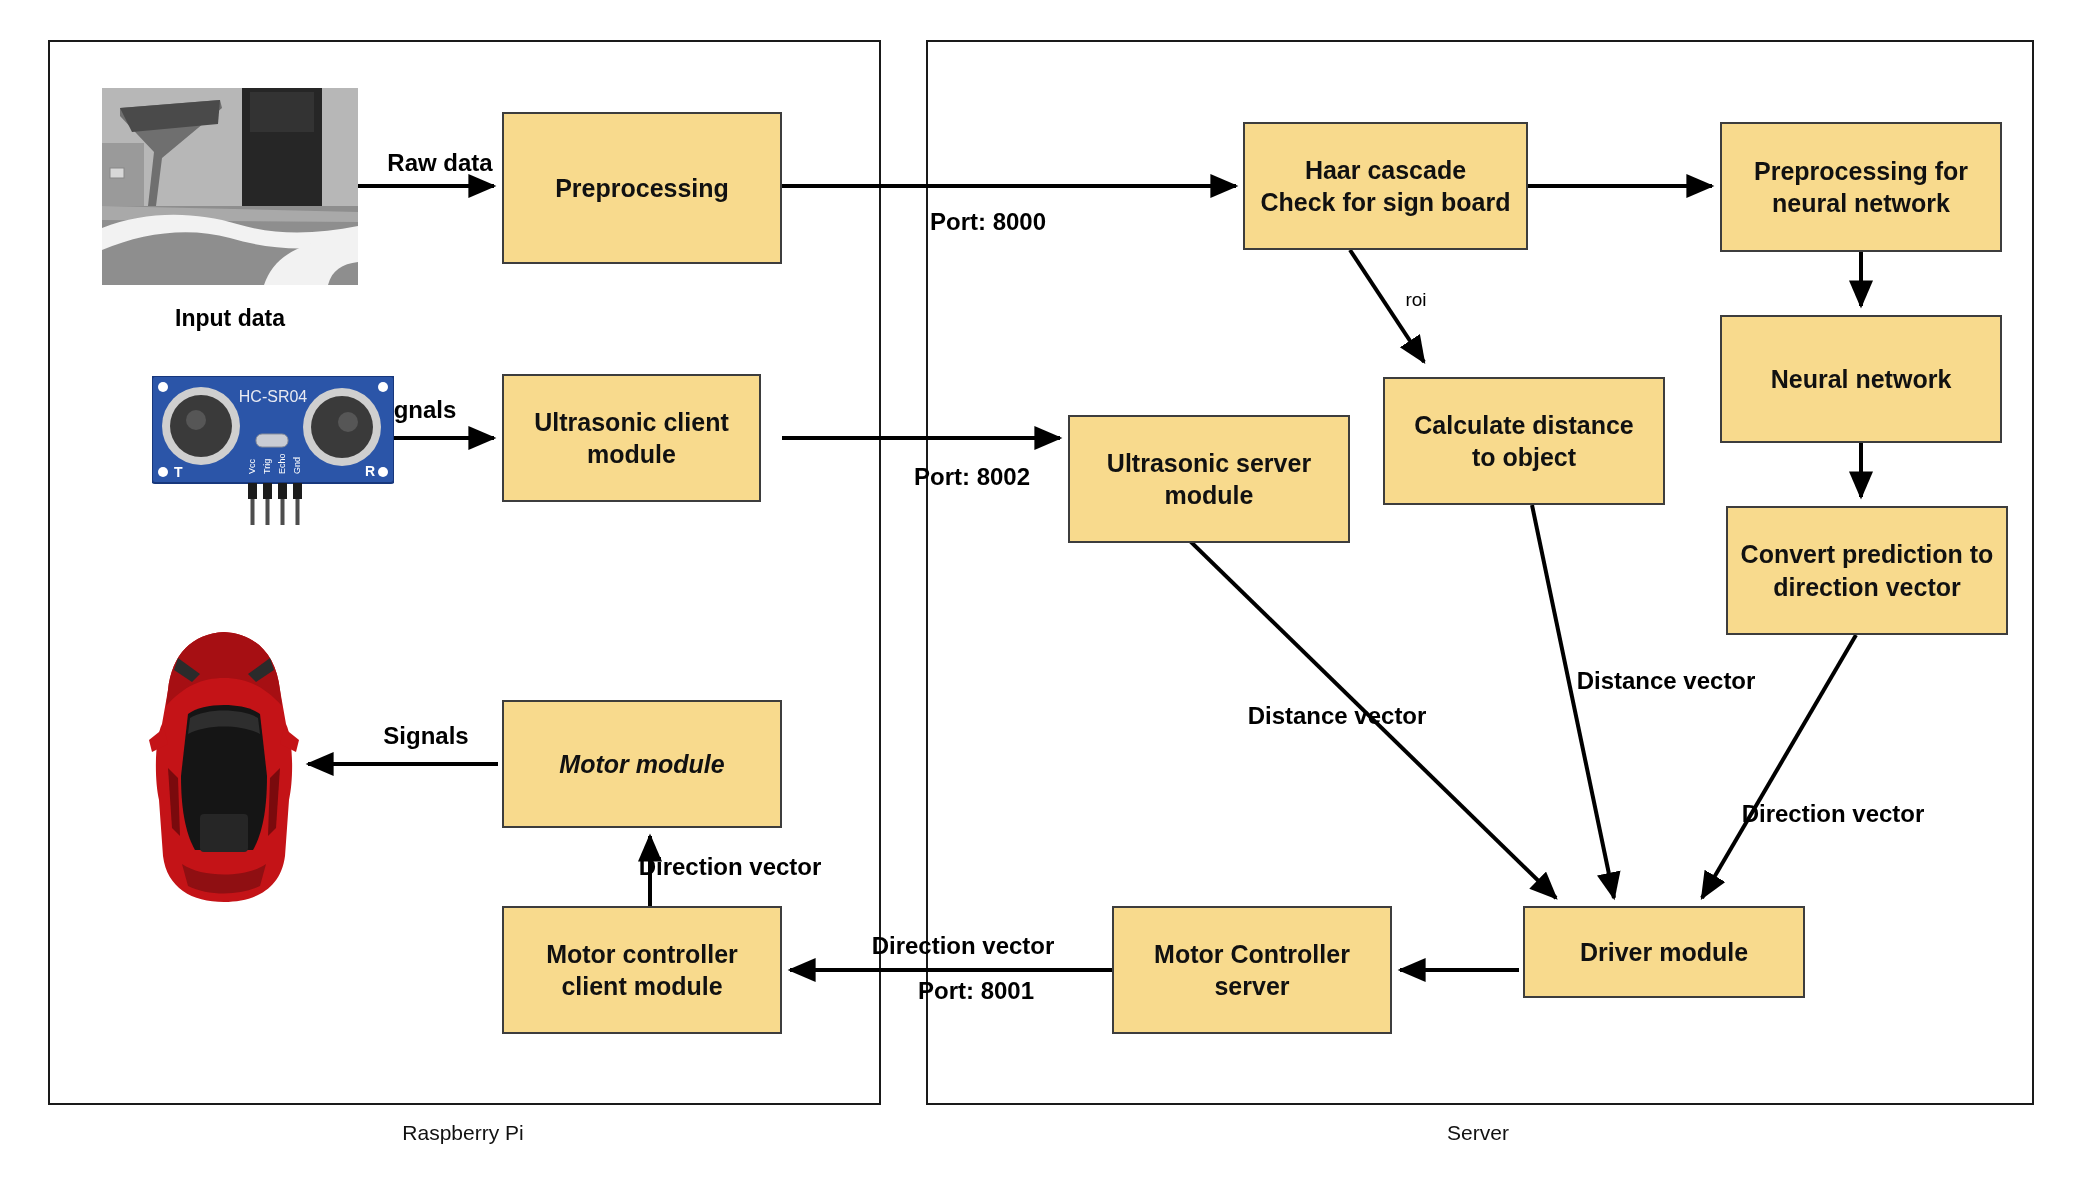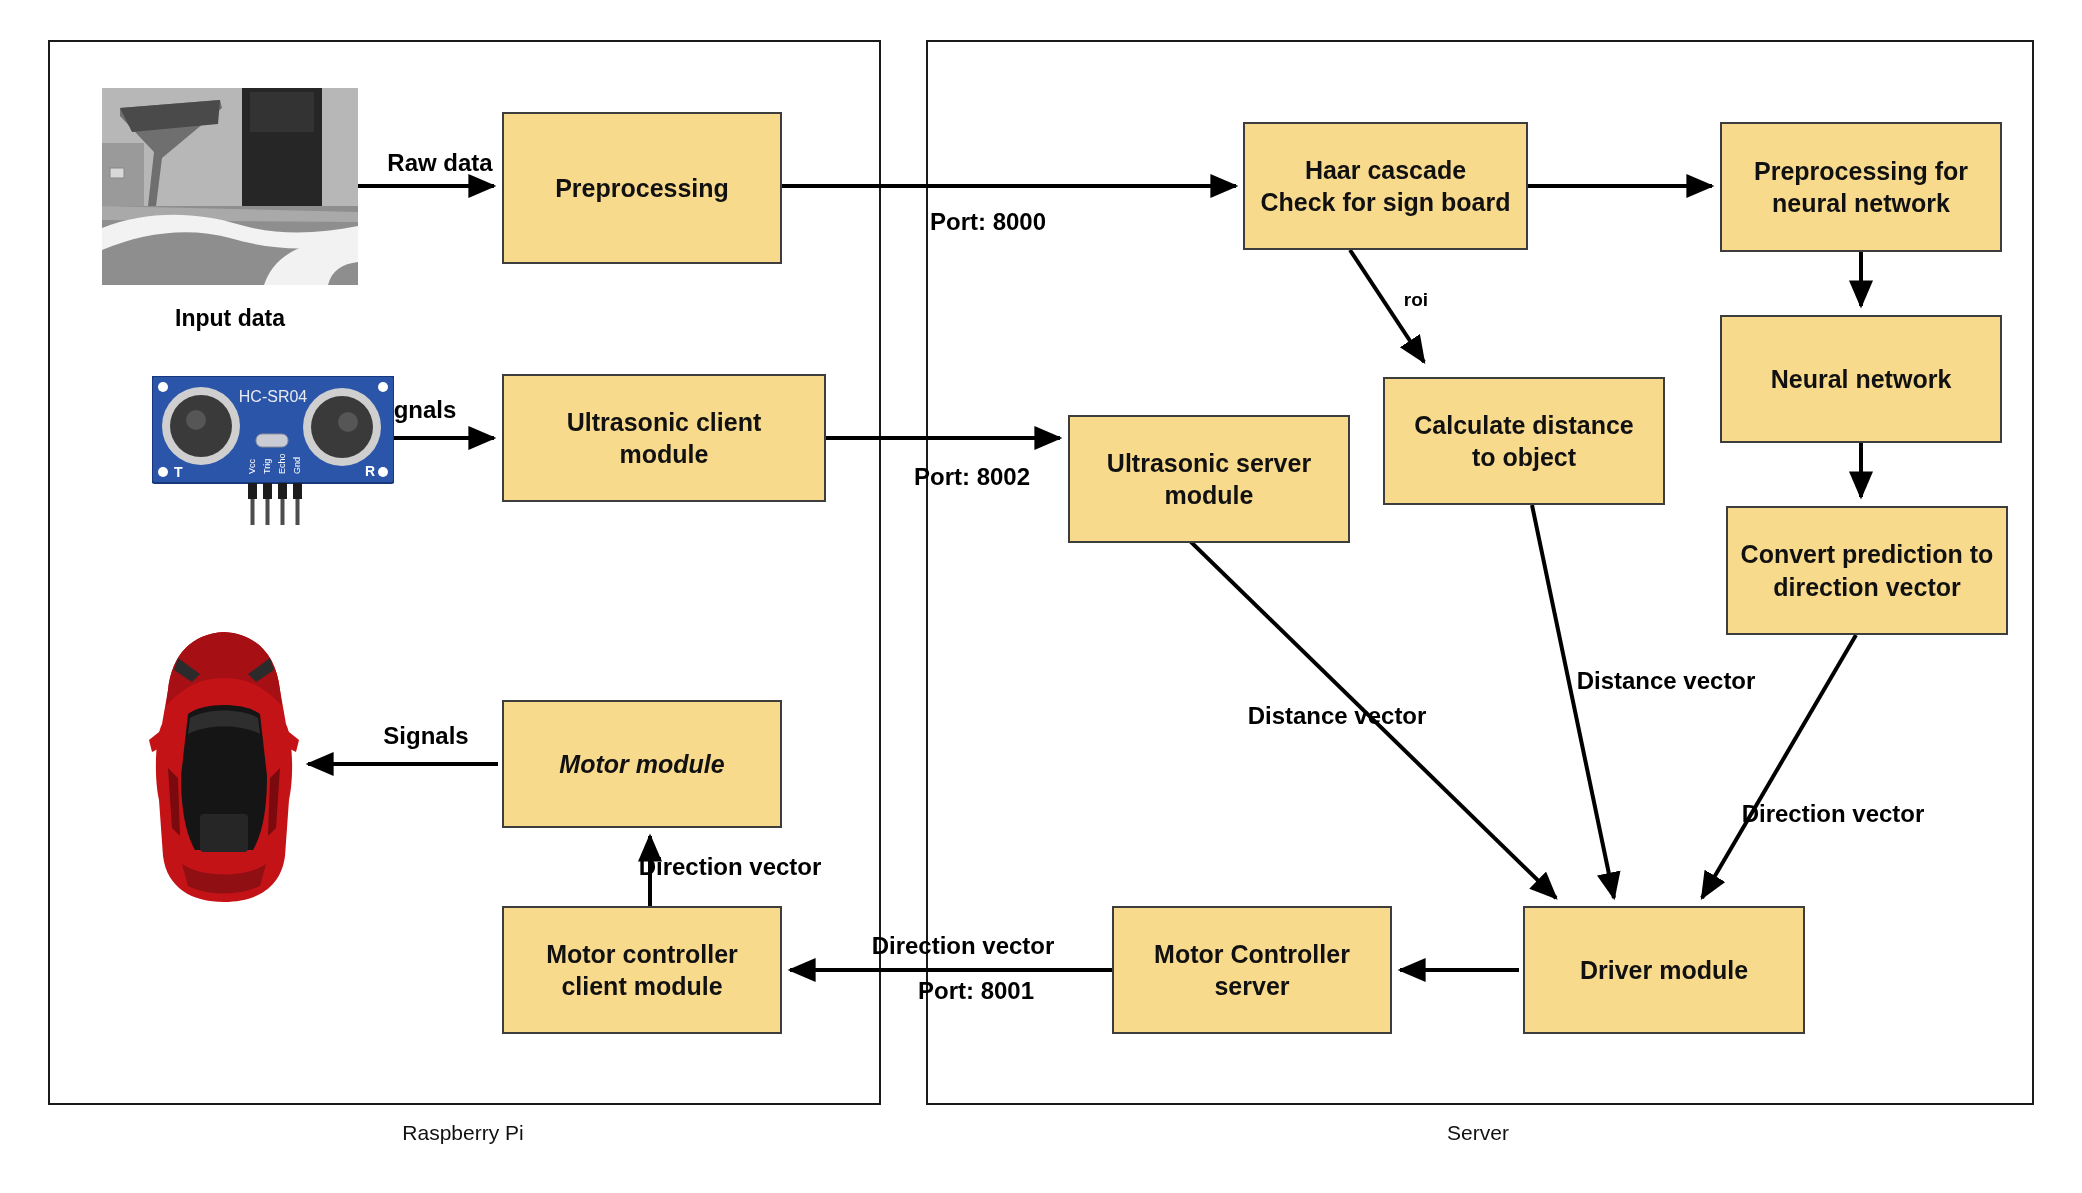--- a/index.html
+++ b/index.html
@@ -3,21 +3,21 @@
 <meta charset="utf-8">
 <style>
   html,body{margin:0;padding:0;background:#ffffff;}
   body{font-family:"Liberation Sans",sans-serif;}
   .canvas{position:relative;width:2082px;height:1193px;background:#ffffff;overflow:hidden;}
   .region{position:absolute;border:2px solid #1a1a1a;background:transparent;}
   .region-label{position:absolute;transform:translate(-50%,-50%);font-size:21px;color:#111;white-space:nowrap;}
   .node{position:absolute;background:#F8DA8D;border:2px solid #3d3d3d;display:flex;align-items:center;justify-content:center;text-align:center;box-sizing:border-box;}
   .node-label{font-weight:bold;font-size:25px;color:#111;line-height:1.3;white-space:pre-line;}
   .edge-label{position:absolute;transform:translate(-50%,-50%);font-weight:bold;font-size:24px;color:#000;white-space:nowrap;}
-  .edge-label.plain{font-weight:bold;font-size:19px;text-align:center;}
+  .edge-label.plain{font-weight:normal;font-size:19px;text-align:center;}
   .caption{position:absolute;transform:translate(-50%,-50%);font-weight:bold;font-size:23px;color:#000;white-space:nowrap;}
   svg.overlay{position:absolute;left:0;top:0;pointer-events:none;}
   .img-box{position:absolute;}
 </style>
 </head>
 <body>
 
 <div class="canvas">
 
   <div class="region" style="left:48px;top:40px;width:829px;height:1061px;"></div>
@@ -59,21 +59,21 @@
     <line x1="1112" y1="970" x2="790" y2="970" stroke="#000" stroke-width="4" marker-end="url(#ah)"></line>
 
     <line x1="650" y1="906" x2="650" y2="836" stroke="#000" stroke-width="4" marker-end="url(#ah)"></line>
 
     <line x1="498" y1="764" x2="308" y2="764" stroke="#000" stroke-width="4" marker-end="url(#ah)"></line>
   </svg>
 
   <div class="node" style="left:502px;top:112px;width:280px;height:152px;">
     <span class="node-label">Preprocessing</span>
   </div>
-  <div class="node" style="left:502px;top:374px;width:324px;height:128px;">
+  <div class="node" style="left:502px;top:374px;width:259px;height:128px;">
     <span class="node-label">Ultrasonic client
 module</span>
   </div>
   <div class="node" style="left:502px;top:700px;width:280px;height:128px;font-style:italic;">
     <span class="node-label">Motor module</span>
   </div>
   <div class="node" style="left:502px;top:906px;width:280px;height:128px;">
     <span class="node-label">Motor controller
 client module</span>
   </div>
@@ -98,21 +98,21 @@
 module</span>
   </div>
   <div class="node" style="left:1383px;top:377px;width:282px;height:128px;">
     <span class="node-label">Calculate distance
 to object</span>
   </div>
   <div class="node" style="left:1112px;top:906px;width:280px;height:128px;">
     <span class="node-label">Motor Controller
 server</span>
   </div>
-  <div class="node" style="left:1523px;top:906px;width:282px;height:128px;">
+  <div class="node" style="left:1523px;top:906px;width:282px;height:92px;">
     <span class="node-label">Driver module</span>
   </div>
 
   <div class="edge-label" style="left:440px;top:163px;">Raw data</div>
   <div class="edge-label" style="left:988px;top:222px;">Port: 8000</div>
   <div class="edge-label" style="left:415px;top:410px;">signals</div>
   <div class="edge-label" style="left:972px;top:477px;">Port: 8002</div>
   <div class="edge-label plain" style="left:1416px;top:300px;">roi</div>
   <div class="edge-label" style="left:1337px;top:716px;">Distance vector</div>
   <div class="edge-label" style="left:1666px;top:681px;">Distance vector</div>

